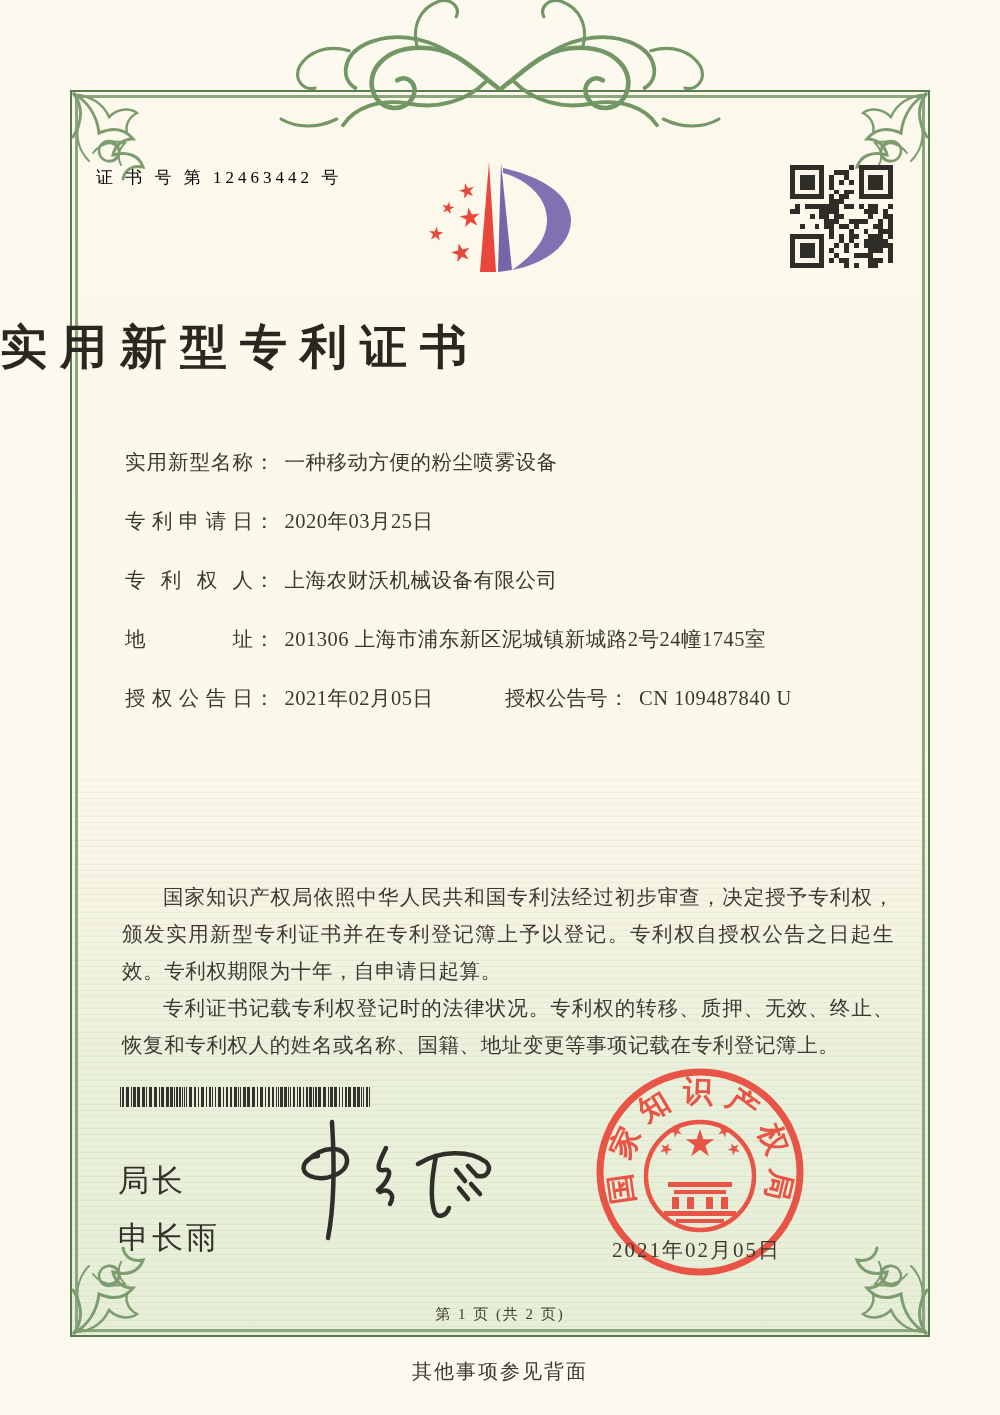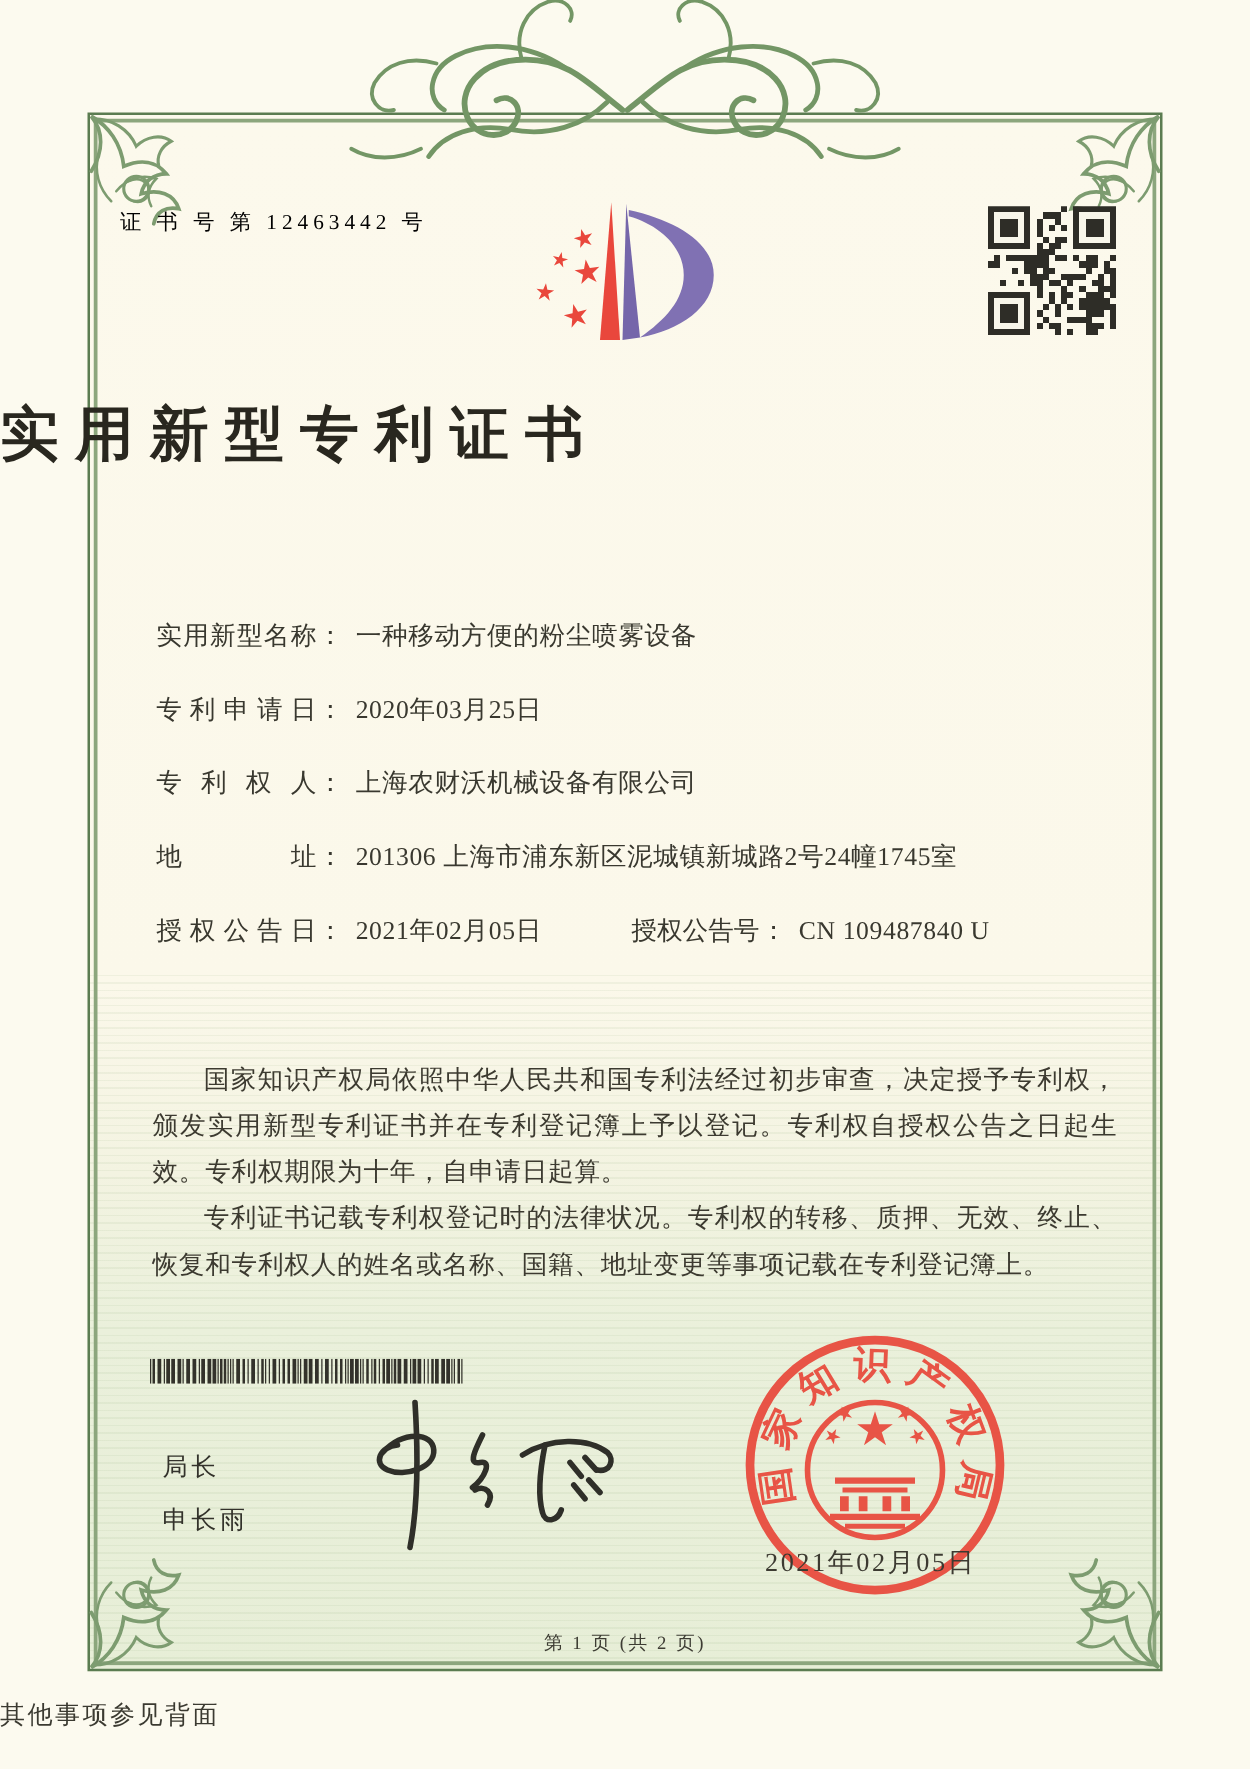--- a/index.html
+++ b/index.html
@@ -37,56 +37,56 @@
     font-size:17px; letter-spacing:4px; color:#000000;
   }
   .logo { position:absolute; left:428px; top:146px; }
   .qr { position:absolute; left:790px; top:165px; width:103px; height:103px; }
 
   .title {
     position:absolute; left:0; top:316px; width:1000px; text-align:left;
     font-size:47px; font-weight:bold; letter-spacing:13px; color:#29271f;
   }
 
-  .fields { position:absolute; left:125px; top:448px; width:790px;margin-top:46px; }
+  .fields { position:absolute; left:125px; top:448px; width:790px; }
   .frow { height:28px; margin-bottom:31px; font-size:20.5px; color:#39382f; white-space:nowrap; position:relative; }
   .flabel { display:inline-block; width:128px; text-align:justify; text-align-last:justify; vertical-align:top; }
   .fcolon { display:inline-block; margin:0 10px 0 1px; }
   .fval { letter-spacing:.5px; }
   .grant-pair { position:absolute; left:380px; top:0; }
   .grant-pair .glabel { display:inline-block; }
 
-  .paras { position:absolute; left:122px; top:846px; width:772px; }
+  .paras { position:absolute; left:122px; top:879px; width:772px; }
   .paras p {
     font-size:20.5px; line-height:37px; color:#3c3a30;
     text-indent:2em; letter-spacing:.6px; text-align:justify;
   }
 
   .barcode { position:absolute; left:120px; top:1087px; width:256px; height:20px; }
 
   .signer {
-    position:absolute; left:130px; top:1160px;
+    position:absolute; left:118px; top:1160px;
     font-family:Liberation Serif, serif;
-    font-size:20px; color:#33322b; letter-spacing:3px;
+    font-size:31px; color:#33322b; letter-spacing:3px;
   }
   .signer .name { margin-top:15px; }
   .signature { position:absolute; left:268px; top:1112px; }
 
   .seal { position:absolute; left:592px; top:1064px; opacity:.93; }
   .seal-date {
     position:absolute; left:612px; top:1236px;
     font-size:21px; letter-spacing:2px; color:#3c3a31;
   }
 
   .page-footer {
     position:absolute; left:0; top:1305px; width:1000px; text-align:center;
     font-size:15px; letter-spacing:2px; color:#3d3c33;
   }
   .back-note {
-    position:absolute; left:0; top:1358px; width:1000px; text-align:left;
+    position:absolute; left:0; top:1358px; width:1000px; text-align:center;
     font-size:20px; letter-spacing:2px; color:#3b3a31;
   }
 </style>
 </head>
 <body>
 
 <div class="page">
 
   <div class="inner-bg"></div>
   <div class="bg-texture"></div>

